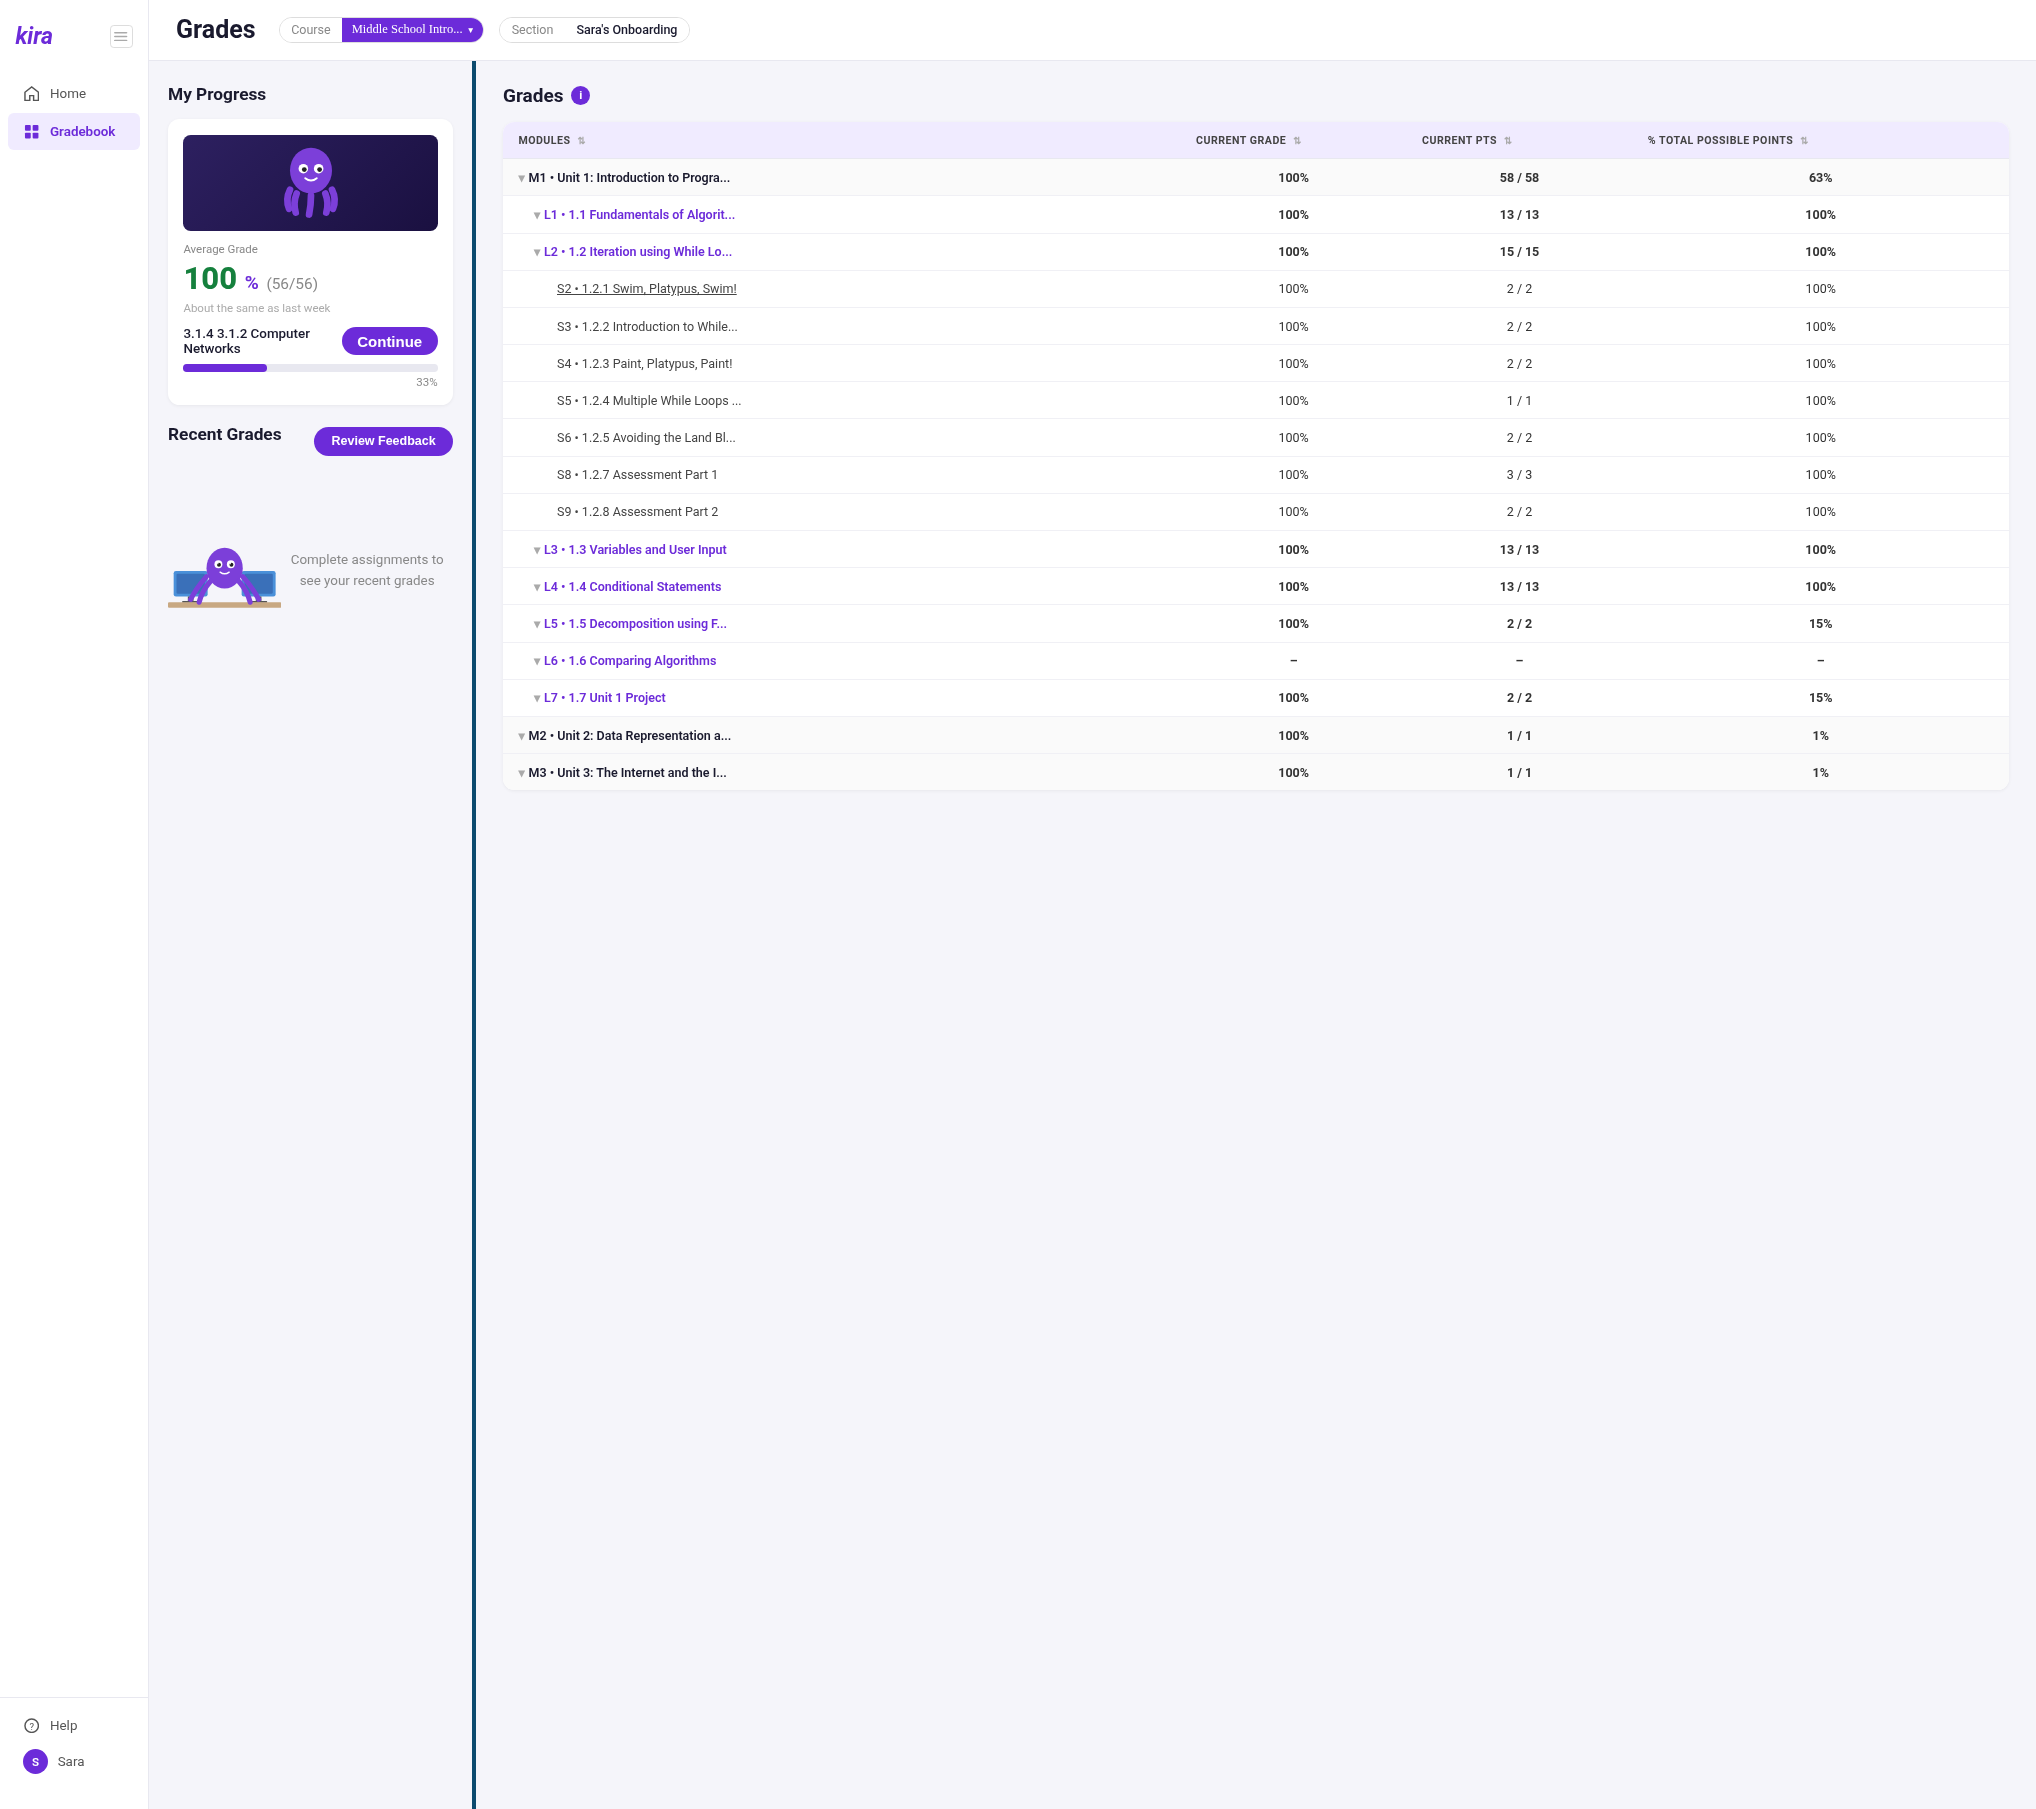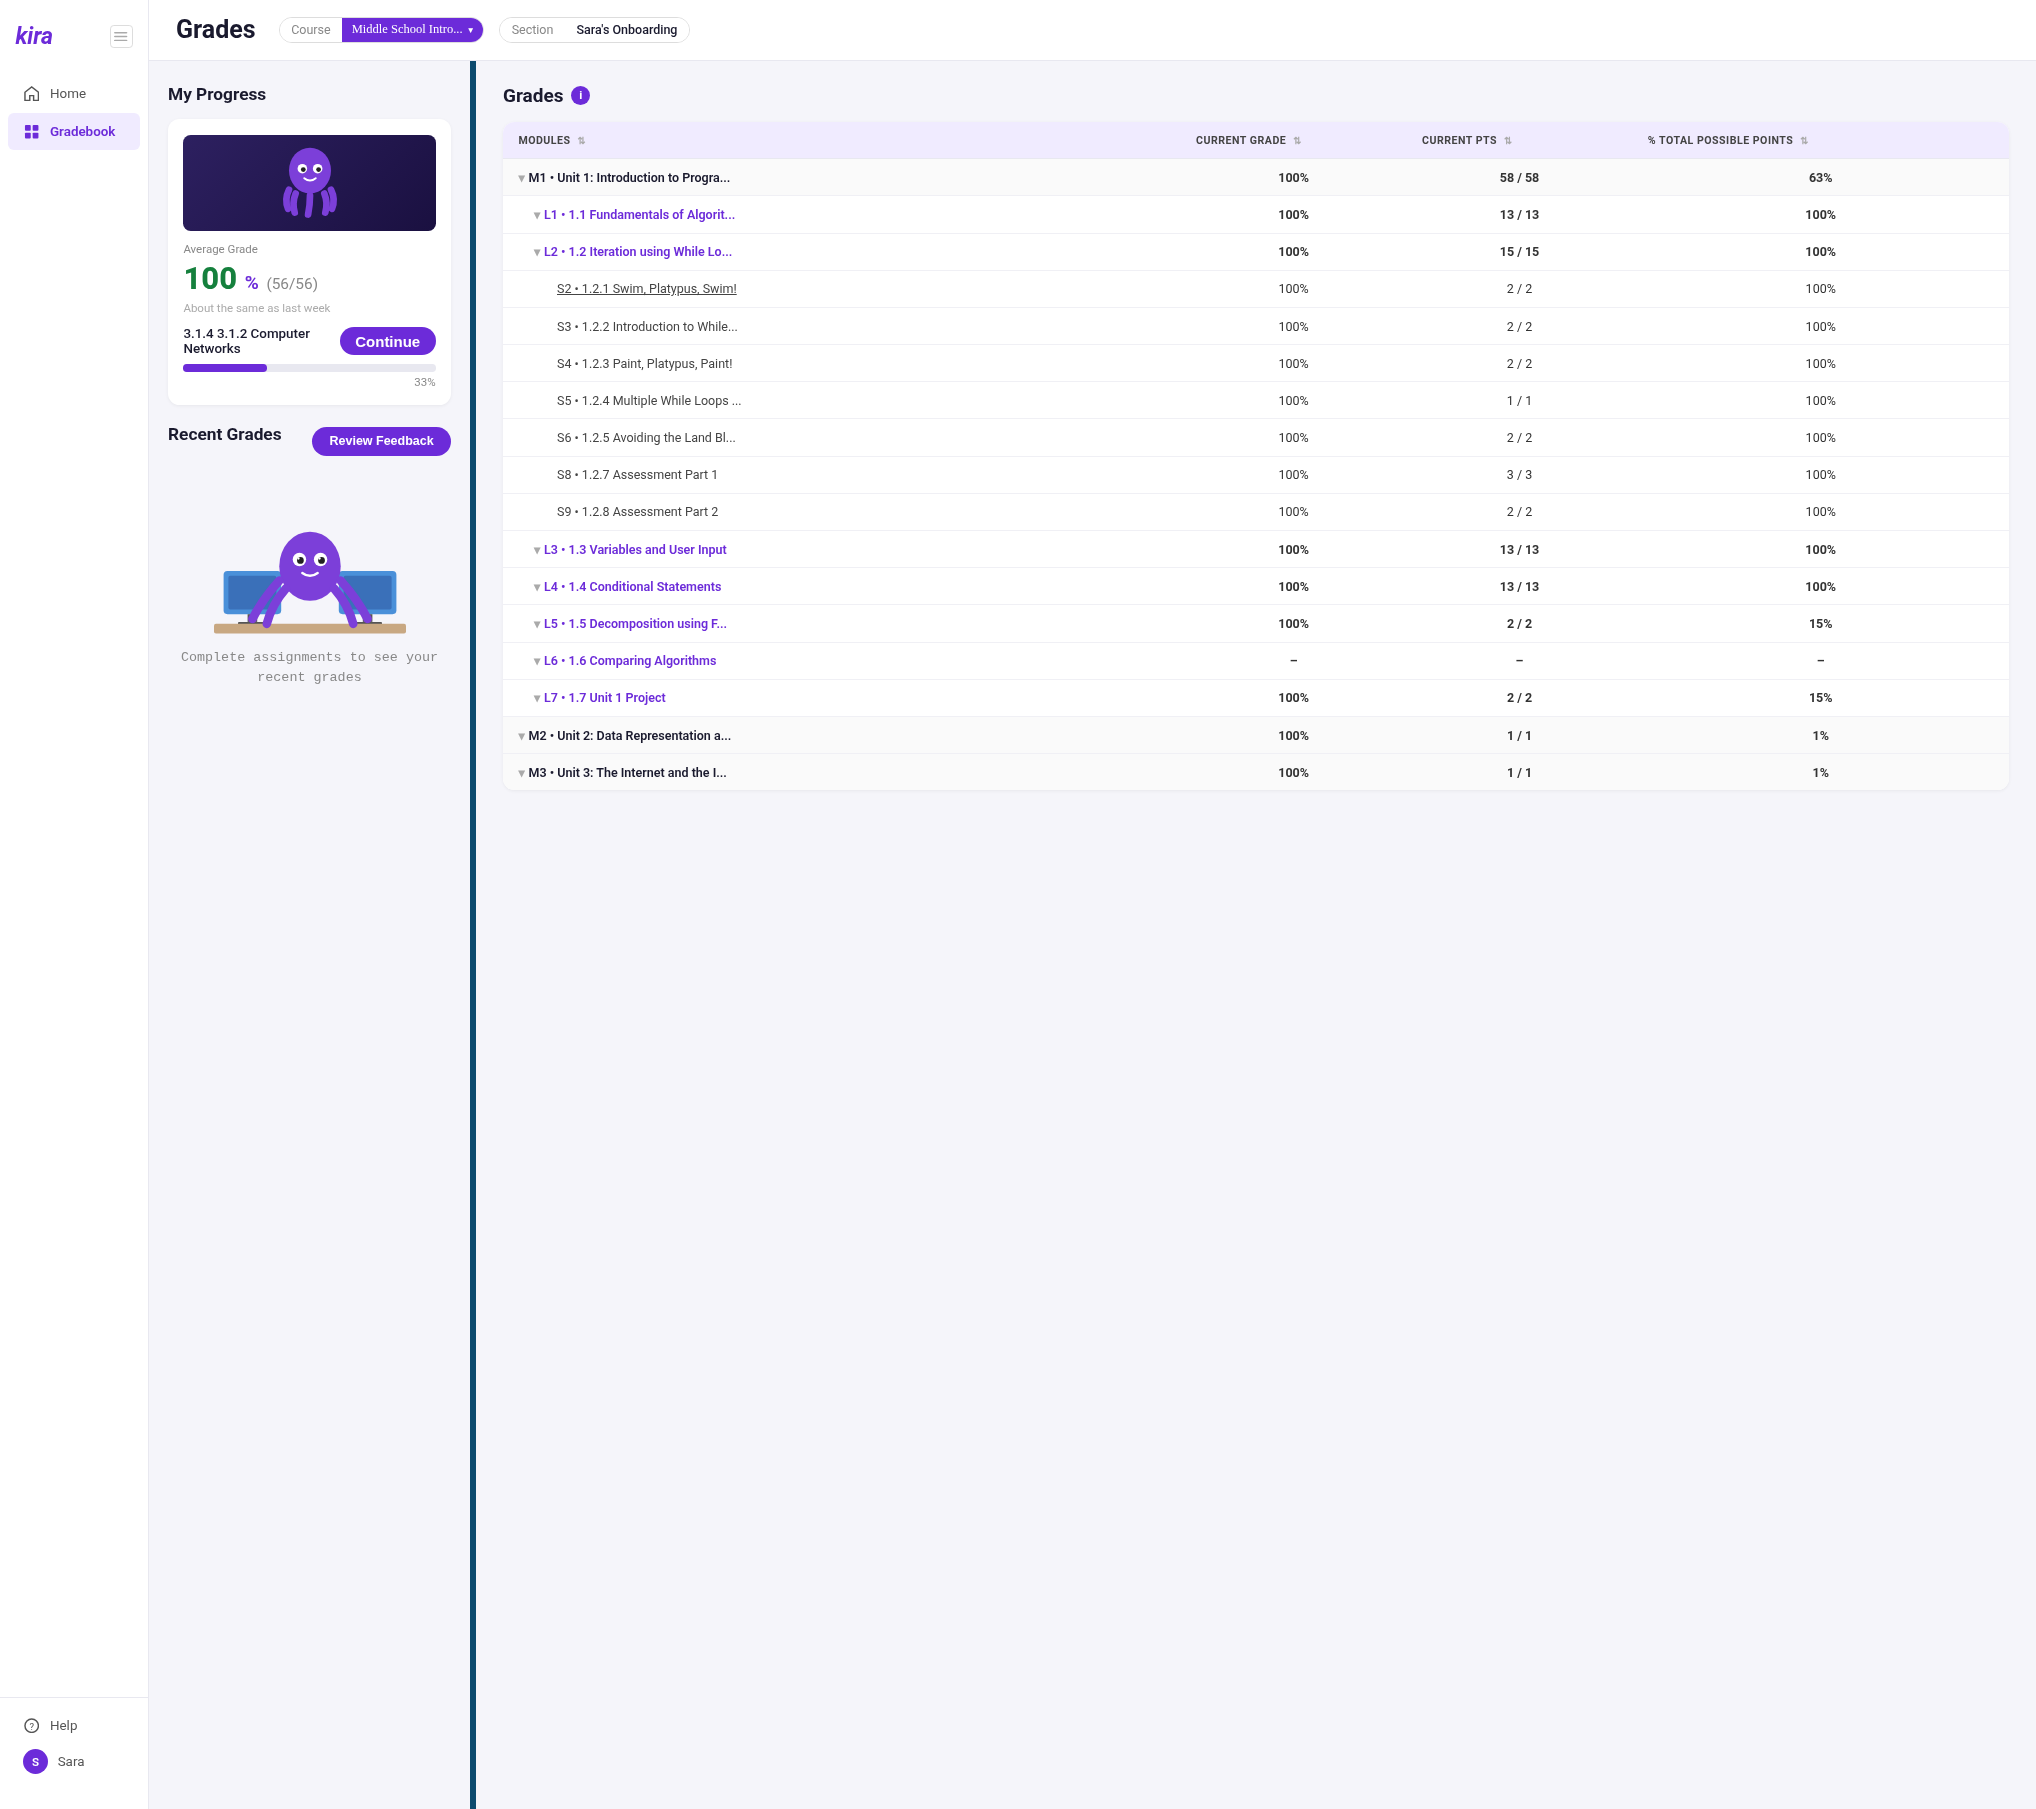--- a/index.html
+++ b/index.html
@@ -134,21 +134,21 @@
       overflow: hidden;
     }
 
     
     .left-panel {
       width: 327px;
       flex-shrink: 0;
       padding: 23px 19px;
       overflow-y: auto;
       background: #f5f5fa;
-      border-right: 6px solid #0c4a6e;
+      border-right: 4px solid #0c4a6e;
     }
     .section-title {
       font-size: 17.3px;
       font-weight: 700;
       color: #1a1a2e;
       margin-bottom: 15.4px;
     }
     .progress-card {
       background: #fff;
       border-radius: 11.5px;
@@ -223,24 +223,23 @@
       border: none;
       border-radius: 19px;
       padding: 7.7px 17.3px;
       font-size: 12.5px;
       font-weight: 600;
       cursor: pointer;
     }
 
     .empty-state {
       display: flex;
-      flex-direction: column;
+      flex-direction: row;
       align-items: center;
       padding: 19px 0;
-      font-family: Liberation Mono, monospace;
     }
     .empty-text {
       font-size: 13.4px;
       color: #888;
       text-align: center;
       line-height: 1.5;
     }
 
     
     .right-panel {

